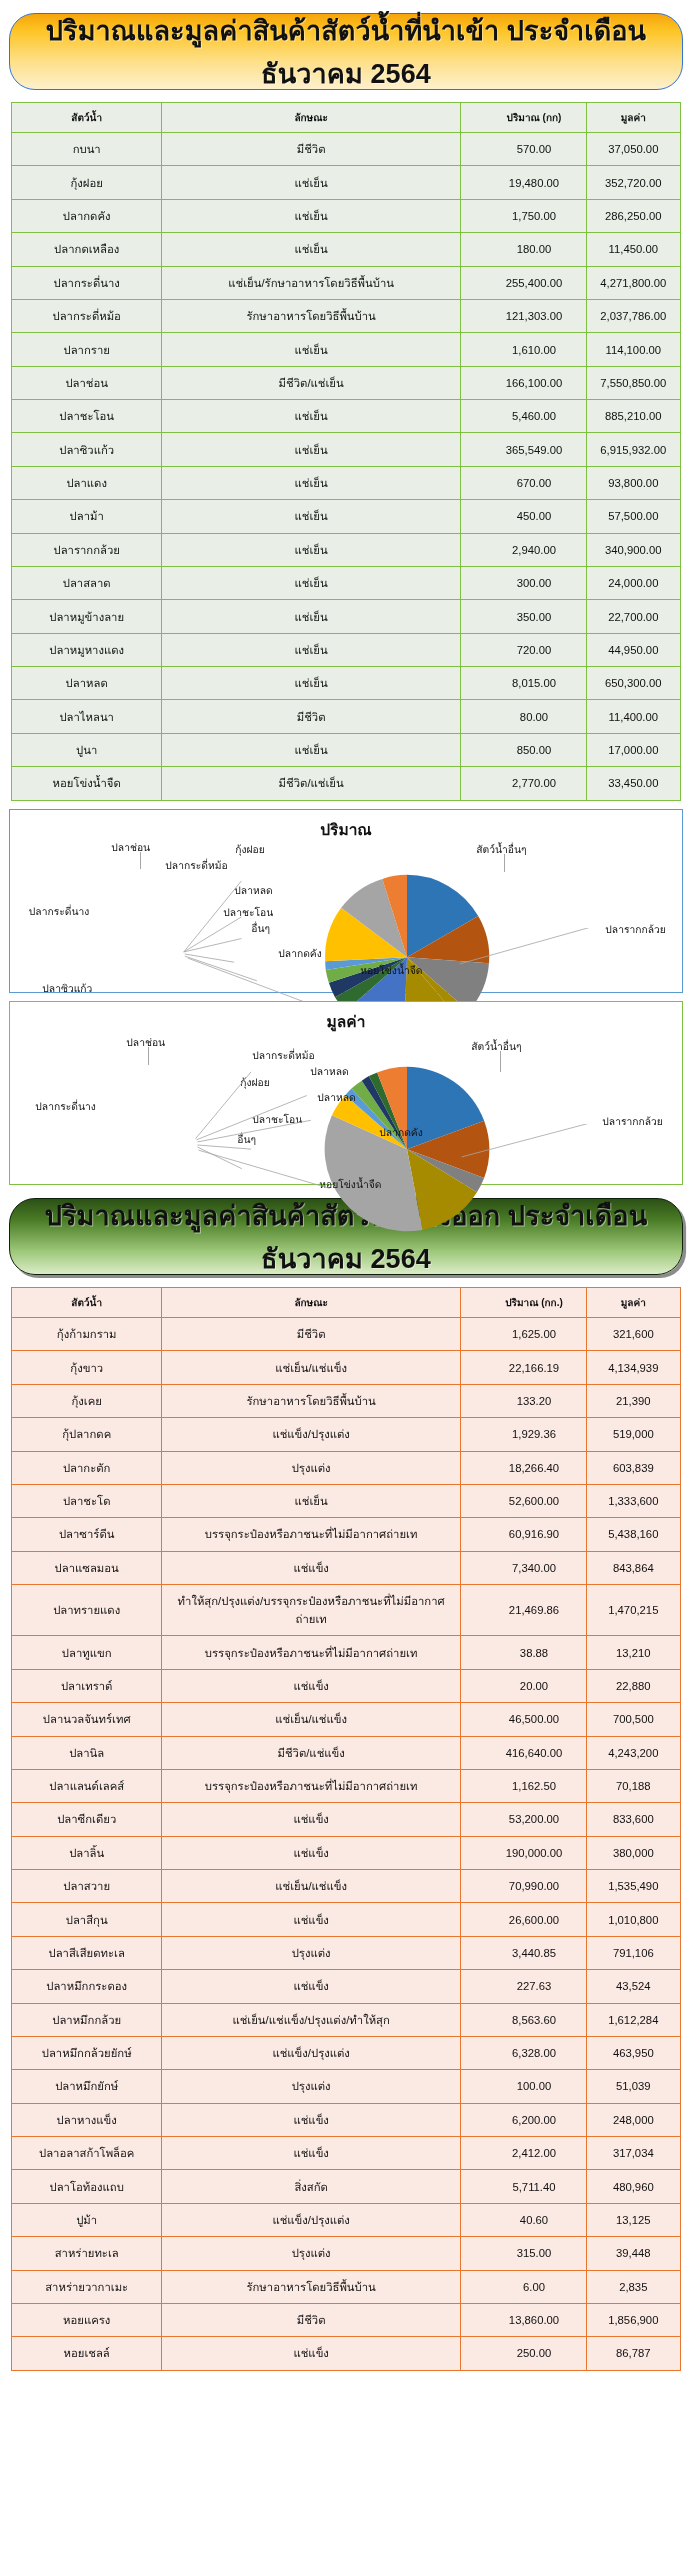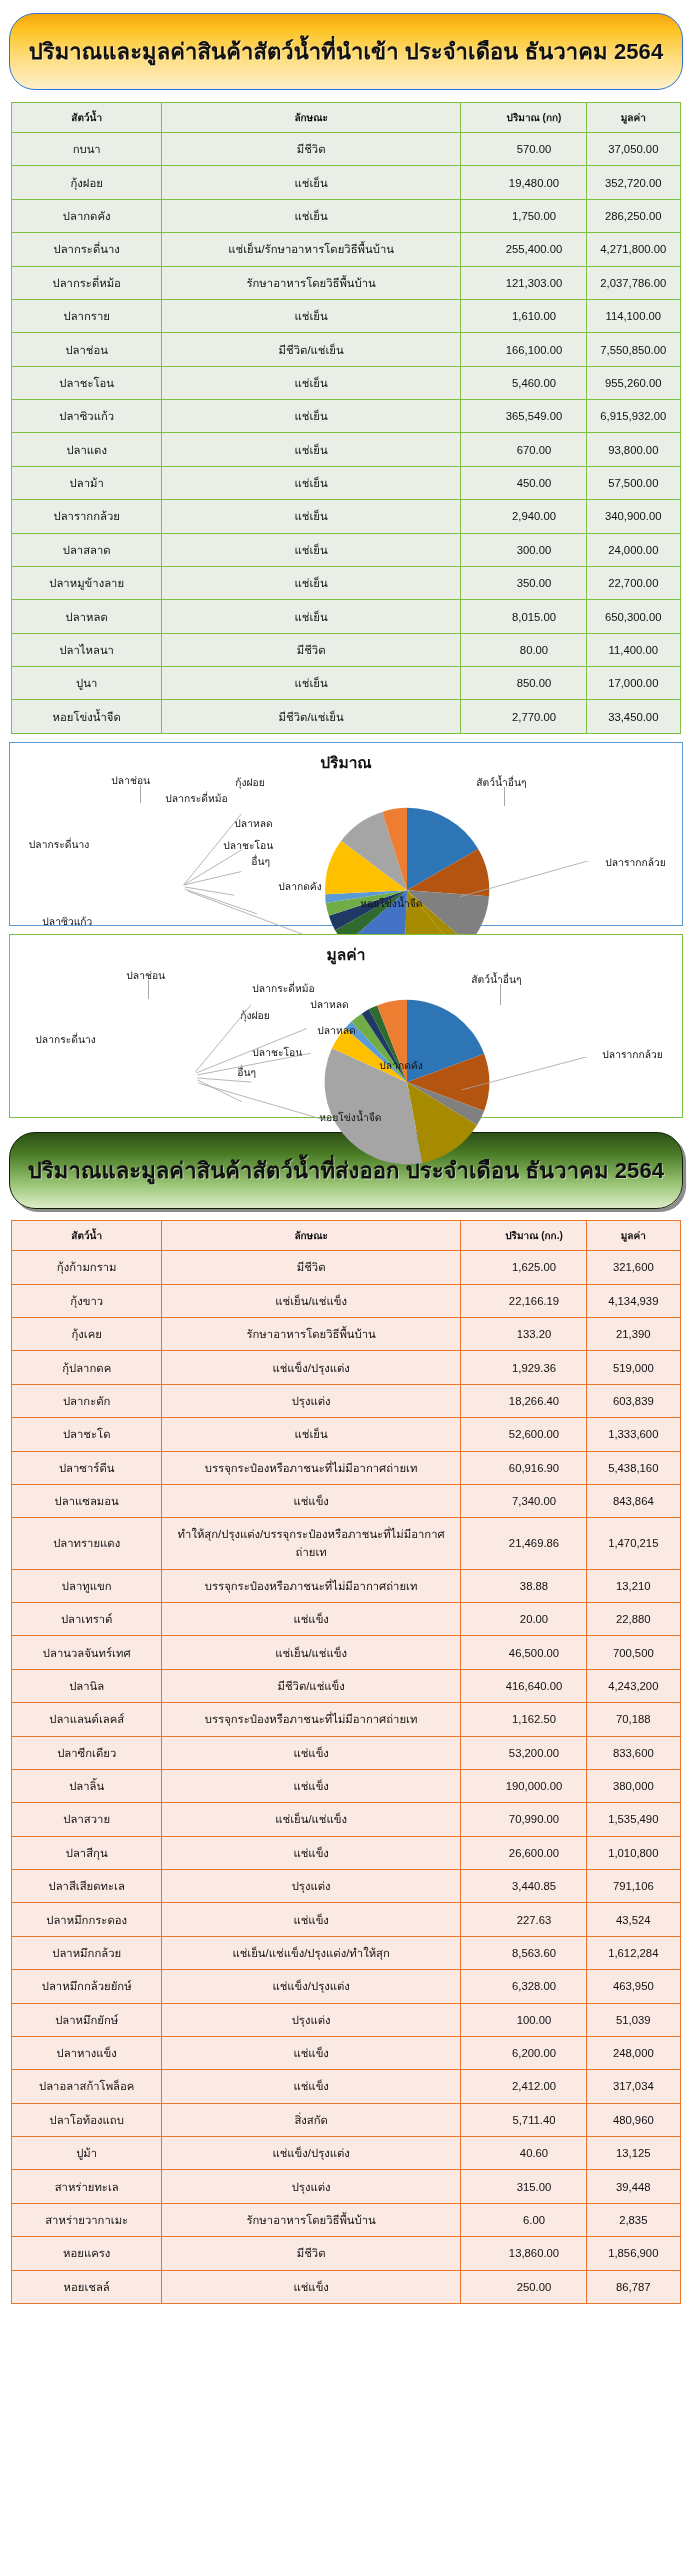--- a/index.html
+++ b/index.html
@@ -16,21 +16,21 @@
   .banner-import{
     background:linear-gradient(180deg,#f6a50a 0%,#fdc425 22%,#fedf86 62%,#fdf0cd 100%);
     border:1.5px solid #2f75d8;
   }
   .banner-export{
     background:linear-gradient(180deg,#2c5016 0%,#4a7c26 28%,#9ec87a 70%,#dcecc9 100%);
     border:1.5px solid #0d1f06;
     box-shadow:3.1px 3.1px 0 rgba(0,0,0,.45);
   }
   .banner h1{
-    margin:0;font-size:22px;font-weight:bold;color:#111;letter-spacing:0.1px;
+    margin:0;font-size:27px;font-weight:bold;color:#111;letter-spacing:0.1px;
     text-shadow:1px 1px 0 rgba(255,255,255,.45);
   }
 
   
   table{width:100%;border-collapse:collapse;table-layout:fixed;}
   table td,table th{text-align:center;vertical-align:middle;font-size:11.3px;color:#111;padding:7.2px 3.1px;}
   .t-import{border:1px solid #7ec142;}
   .t-import td,.t-import th{border:1px solid #7ec142;background:#e9efe7;}
   .t-export{border:1px solid #e8762c;}
   .t-export td,.t-export th{border:1px solid #e8762c;background:#fbe9e4;}
@@ -81,20 +81,26 @@
             <td class="c3 num">19,480.00</td>
             <td class="c4 num">352,720.00</td>
           </tr>
           <tr>
             <td class="c1">ปลากดคัง</td>
             <td class="c2">แช่เย็น</td>
             <td class="c3 num">1,750.00</td>
             <td class="c4 num">286,250.00</td>
           </tr>
           <tr>
+            <td class="c1">ปลากดเหลือง</td>
+            <td class="c2">แช่เย็น</td>
+            <td class="c3 num">180.00</td>
+            <td class="c4 num">11,450.00</td>
+          </tr>
+          <tr>
             <td class="c1">ปลากระดี่นาง</td>
             <td class="c2">แช่เย็น/รักษาอาหารโดยวิธีพื้นบ้าน</td>
             <td class="c3 num">255,400.00</td>
             <td class="c4 num">4,271,800.00</td>
           </tr>
           <tr>
             <td class="c1">ปลากระดี่หม้อ</td>
             <td class="c2">รักษาอาหารโดยวิธีพื้นบ้าน</td>
             <td class="c3 num">121,303.00</td>
             <td class="c4 num">2,037,786.00</td>
@@ -108,21 +114,21 @@
           <tr>
             <td class="c1">ปลาช่อน</td>
             <td class="c2">มีชีวิต/แช่เย็น</td>
             <td class="c3 num">166,100.00</td>
             <td class="c4 num">7,550,850.00</td>
           </tr>
           <tr>
             <td class="c1">ปลาชะโอน</td>
             <td class="c2">แช่เย็น</td>
             <td class="c3 num">5,460.00</td>
-            <td class="c4 num">955,260.00</td>
+            <td class="c4 num">885,210.00</td>
           </tr>
           <tr>
             <td class="c1">ปลาซิวแก้ว</td>
             <td class="c2">แช่เย็น</td>
             <td class="c3 num">365,549.00</td>
             <td class="c4 num">6,915,932.00</td>
           </tr>
           <tr>
             <td class="c1">ปลาแดง</td>
             <td class="c2">แช่เย็น</td>
@@ -145,20 +151,26 @@
             <td class="c1">ปลาสลาด</td>
             <td class="c2">แช่เย็น</td>
             <td class="c3 num">300.00</td>
             <td class="c4 num">24,000.00</td>
           </tr>
           <tr>
             <td class="c1">ปลาหมูข้างลาย</td>
             <td class="c2">แช่เย็น</td>
             <td class="c3 num">350.00</td>
             <td class="c4 num">22,700.00</td>
+          </tr>
+          <tr>
+            <td class="c1">ปลาหมูหางแดง</td>
+            <td class="c2">แช่เย็น</td>
+            <td class="c3 num">720.00</td>
+            <td class="c4 num">44,950.00</td>
           </tr>
           <tr>
             <td class="c1">ปลาหลด</td>
             <td class="c2">แช่เย็น</td>
             <td class="c3 num">8,015.00</td>
             <td class="c4 num">650,300.00</td>
           </tr>
           <tr>
             <td class="c1">ปลาไหลนา</td>
             <td class="c2">มีชีวิต</td>

